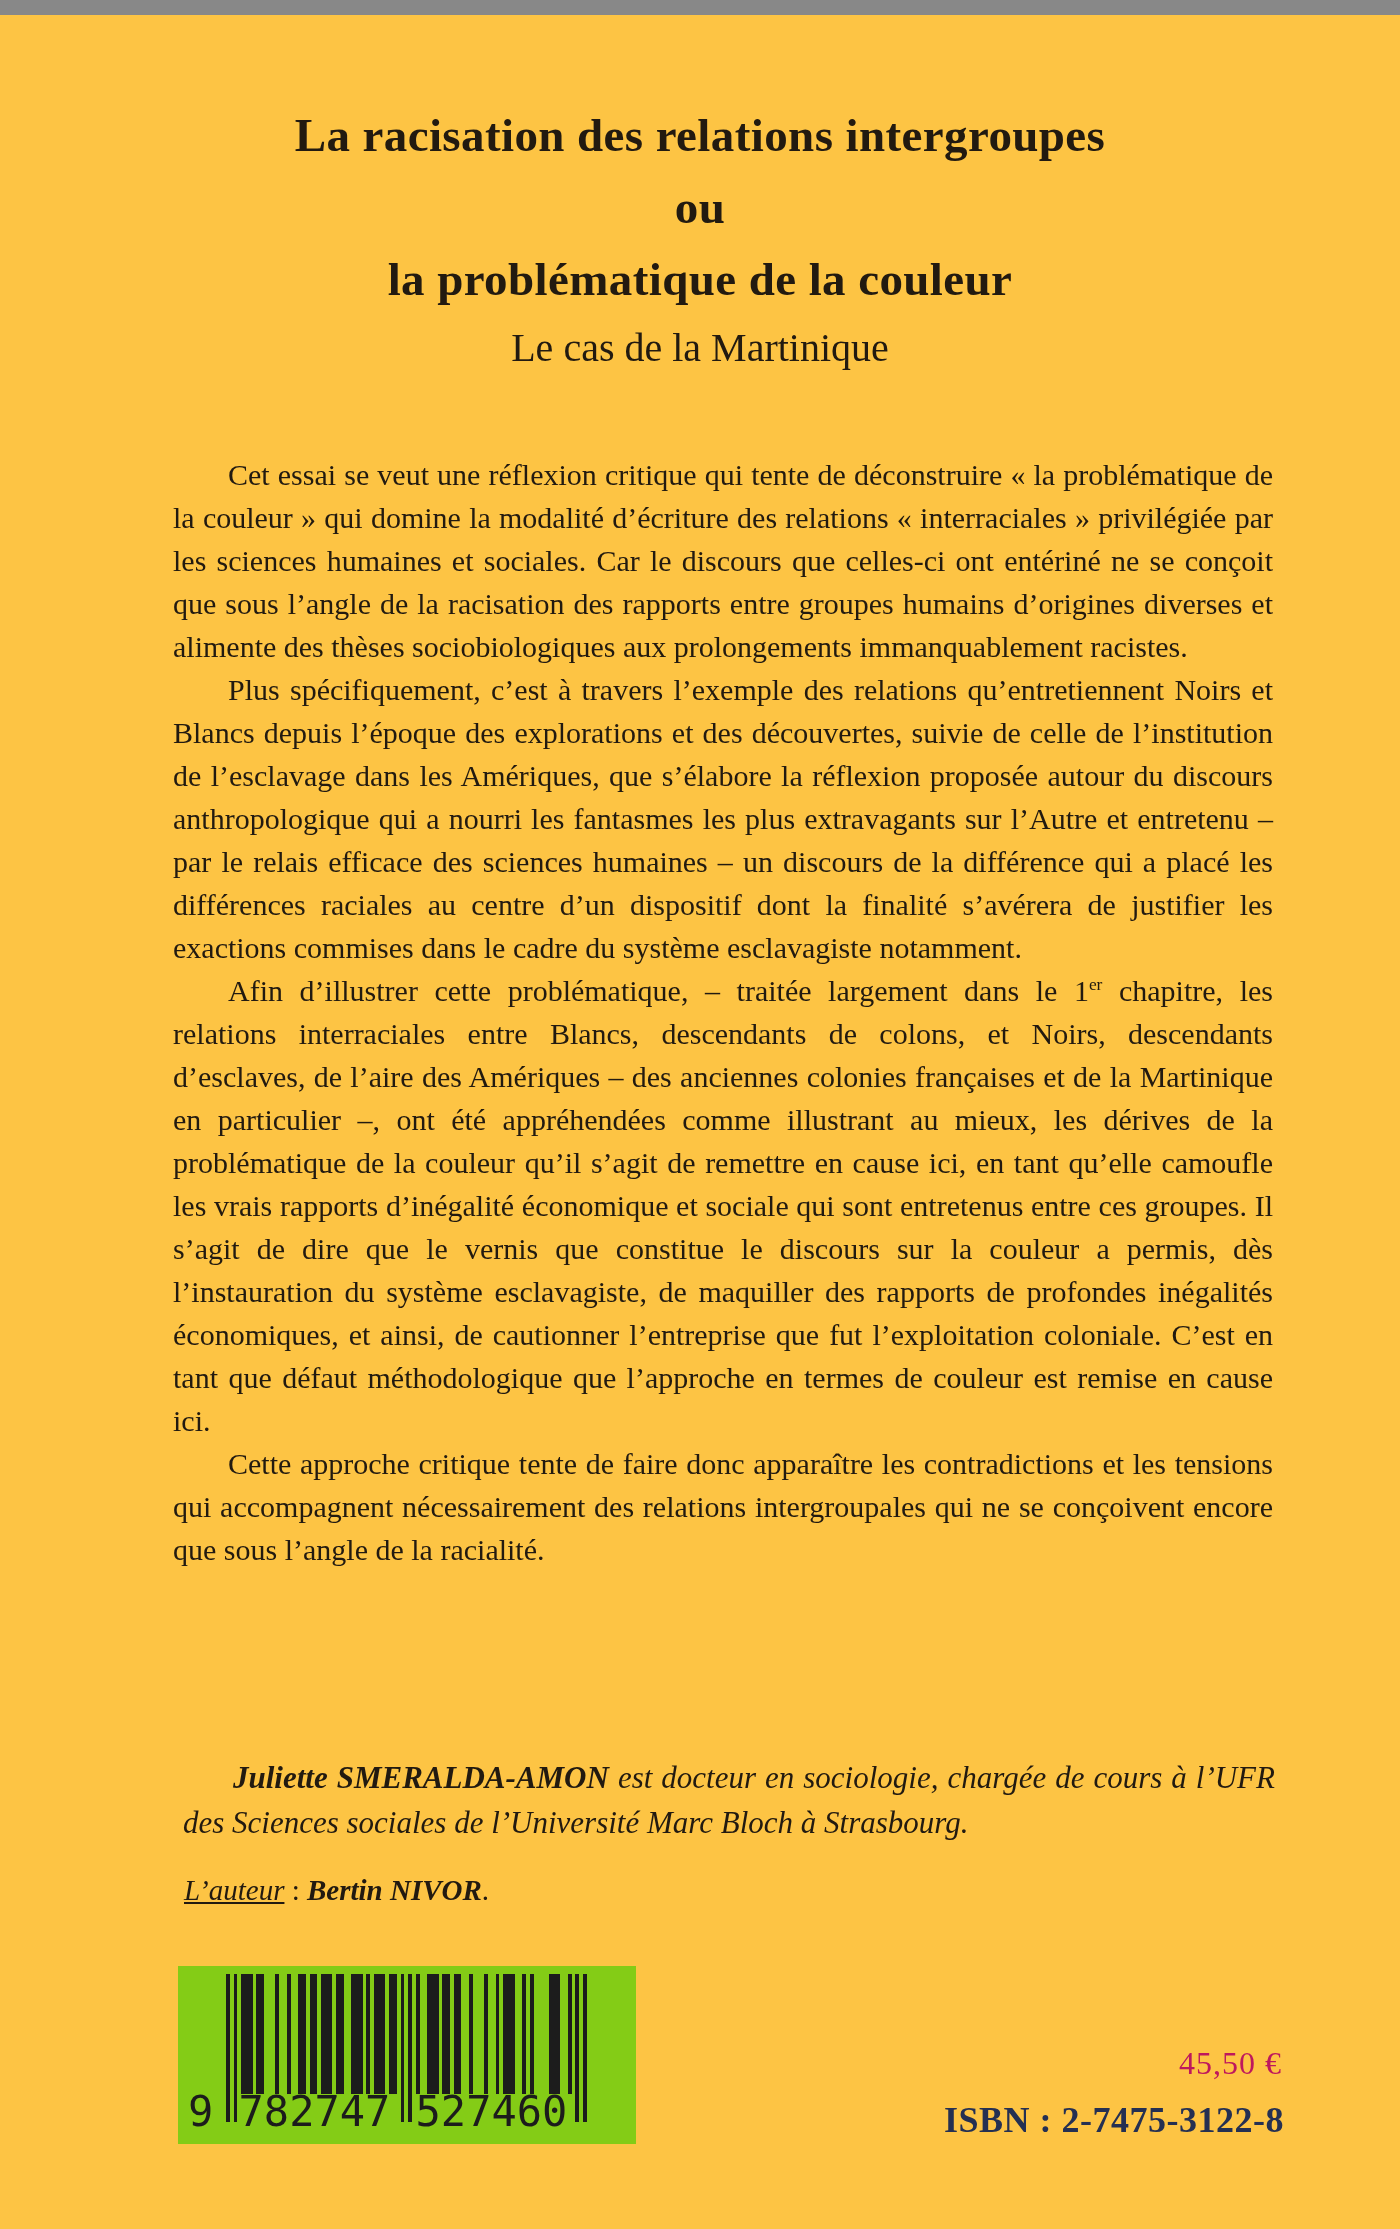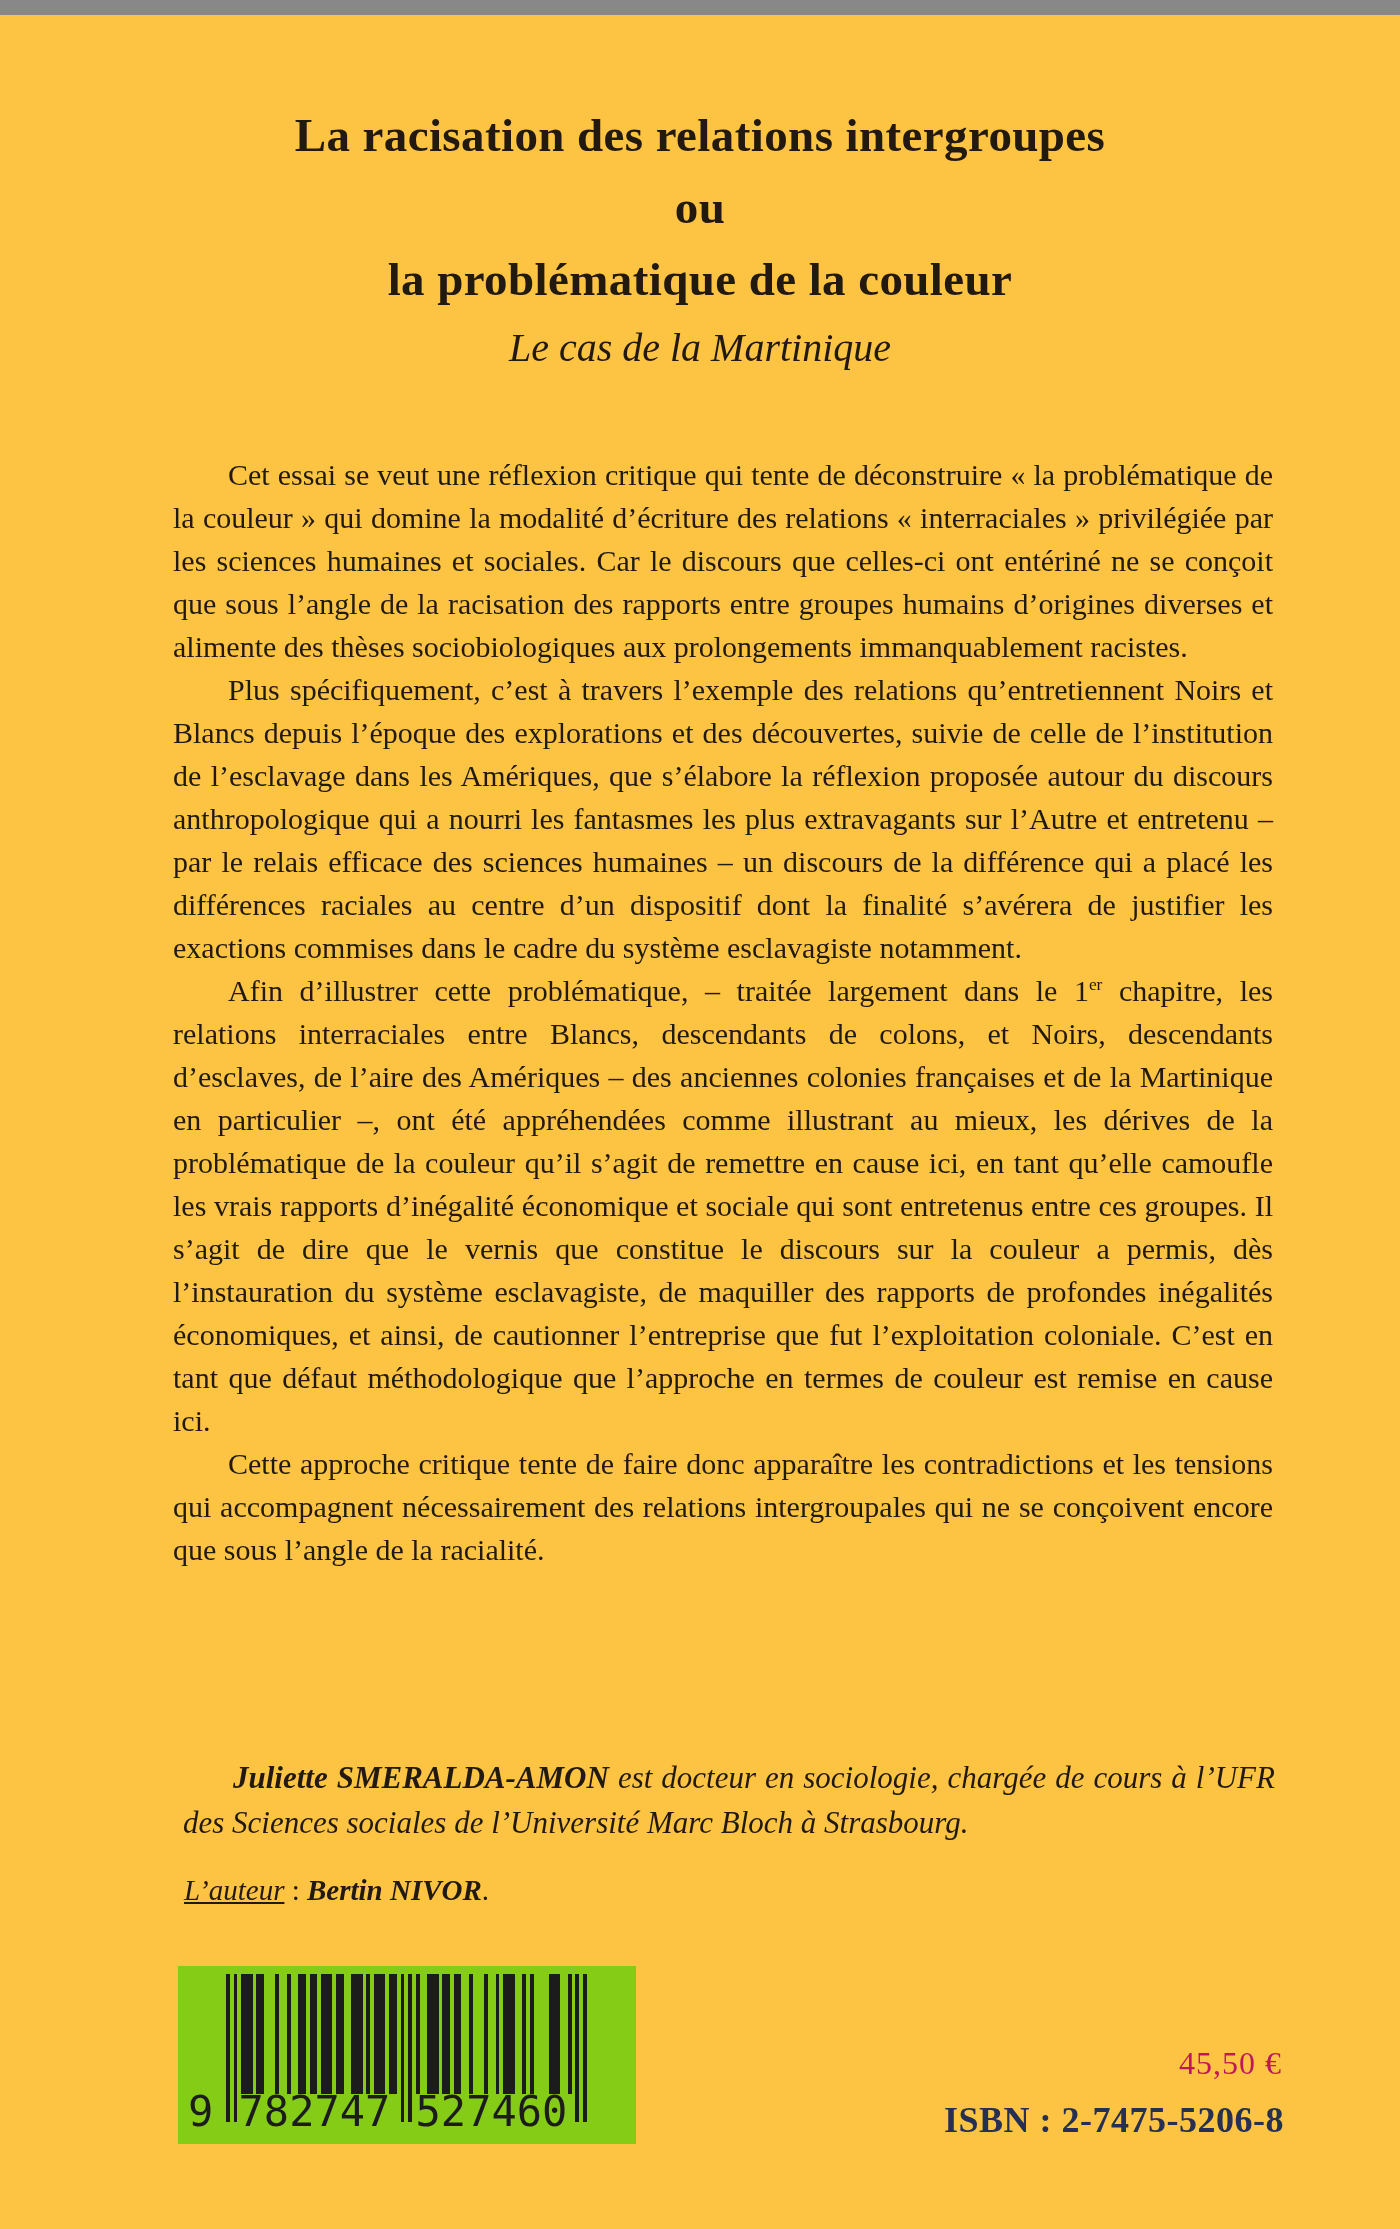--- a/index.html
+++ b/index.html
@@ -10,21 +10,21 @@
     margin:15px auto;
     background:#fdc444;
     color:#221a10;
     font-family:"Liberation Serif", serif;
     overflow:hidden;
   }
 
   
   .title-block { position:absolute; top:84px; left:0; right:0; text-align:center; }
   .title-line { font-size:47px; font-weight:700; line-height:72px; letter-spacing:0.4px; }
-  .subtitle { font-size:40px; font-style:italic; line-height:58px; margin-top:4px; }
+  .subtitle { font-size:40px; line-height:58px; margin-top:4px; }
 
   
   .synopsis {
     position:absolute; top:438px; left:173px; width:1100px;
     font-size:30px; line-height:43px;
     text-align:justify;
   }
   .synopsis p { margin:0; text-indent:55px; }
   sup.ordinal { font-size:0.58em; vertical-align:super; line-height:0; }
 
@@ -197,15 +197,15 @@
         <div class="module bar"></div>
         <div class="module"></div>
         <div class="module bar guard"></div>
         <div class="module"></div>
         <div class="module bar guard"></div>
       </div>
     <div class="barcode-digits">9 782747 527460</div>
   </div>
 
   <div class="price">45,50 €</div>
-  <div class="isbn">ISBN : 2-7475-5206-8</div>
+  <div class="isbn">ISBN : 2-7475-3122-8</div>
 
 </div>
 
 </body></html>

